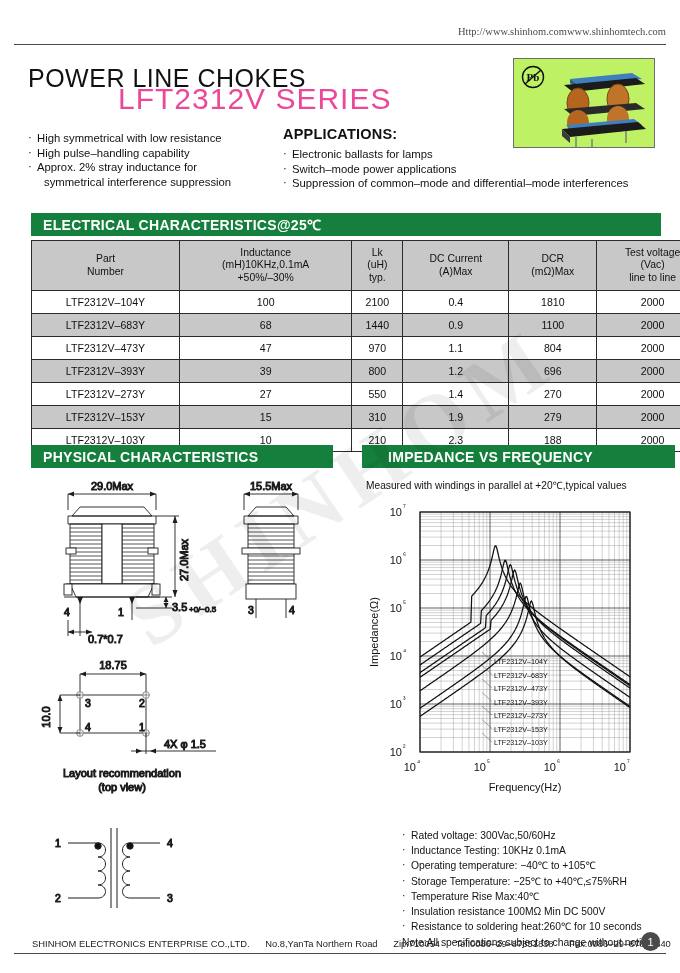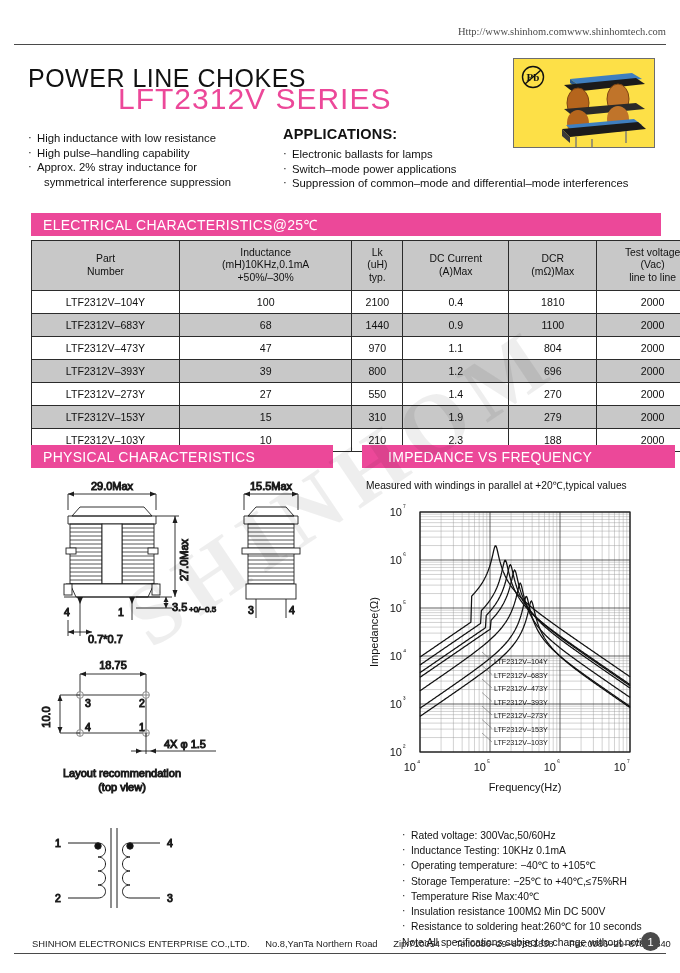--- a/index.html
+++ b/index.html
@@ -41,41 +41,41 @@
   }
   .title2 {
     position:absolute; top:82px; left:118px;
     font-size:30px; letter-spacing:1px; color:#ec4899;
   }
 
   
   .prodbox {
     position:absolute; top:58px; left:513px;
     width:140px; height:88px;
-    border:1.2px solid #6d6d6d; background:#fde047;
+    border:1.2px solid #6d6d6d; background:#bef264;
     overflow:hidden;
   }
   .pb-logo { position:absolute; top:5px; left:6px; width:26px; height:26px; }
 
   
   .sec-h { font-size:14.5px; font-weight:bold; letter-spacing:.2px; }
   .feat { position:absolute; top:126px; left:28px; width:250px; }
   .apps { position:absolute; top:126px; left:283px; width:400px; }
   .bullets { margin:5px 0 0 0; padding:0; list-style:none; }
   .bullets li {
     font-size:11.3px; line-height:14.6px; color:#111;
     padding-left:9px; position:relative; white-space:nowrap;
   }
   .bullets li .bdot { position:absolute; left:0; top:-1px; }
   .bullets li.cont { padding-left:16px; }
 
   
   .bar {
-    position:absolute; background:#ec4899; color:#fff;
-    font-size:14px; font-weight:normal; letter-spacing:.3px;
+    position:absolute; background:#15803d; color:#fff;
+    font-size:14px; font-weight:bold; letter-spacing:.3px;
     display:flex; align-items:center; padding-left:12px;
   }
   #bar-elec  { top:213px; left:31px; width:618px; height:23px; }
   #bar-phys  { top:445px; left:31px; width:290px; height:23px; }
   #bar-imped { top:445px; left:362px; width:287px; height:23px; padding-left:26px; }
 
   
   table.ec {
     position:absolute; top:240px; left:31px;
     width:678px; border-collapse:collapse;
@@ -182,21 +182,21 @@
     </svg>
     <svg class="pb-logo" viewBox="0 0 26 26">
       <circle cx="13" cy="13" r="10.5" fill="none" stroke="#111" stroke-width="1.4"></circle>
       <text x="13" y="17" text-anchor="middle" font-family="Liberation Serif, serif" font-size="11" font-weight="bold" fill="#111">Pb</text>
       <line x1="5" y1="20" x2="21" y2="6" stroke="#111" stroke-width="1.4"></line>
     </svg>
   </div>
 
   <div class="feat">
     <ul class="bullets">
-      <li><span class="bdot">·</span><span>High inductance with low resistance</span></li>
+      <li><span class="bdot">·</span><span>High symmetrical with low resistance</span></li>
       <li><span class="bdot">·</span><span>High pulse–handling capability</span></li>
       <li><span class="bdot">·</span><span>Approx. 2% stray inductance for</span></li>
       <li class="cont"><span>symmetrical interference suppression</span></li>
     </ul>
   </div>
 
   <div class="apps">
     <div class="sec-h">APPLICATIONS:</div>
     <ul class="bullets">
       <li><span class="bdot">·</span><span>Electronic ballasts for lamps</span></li>

